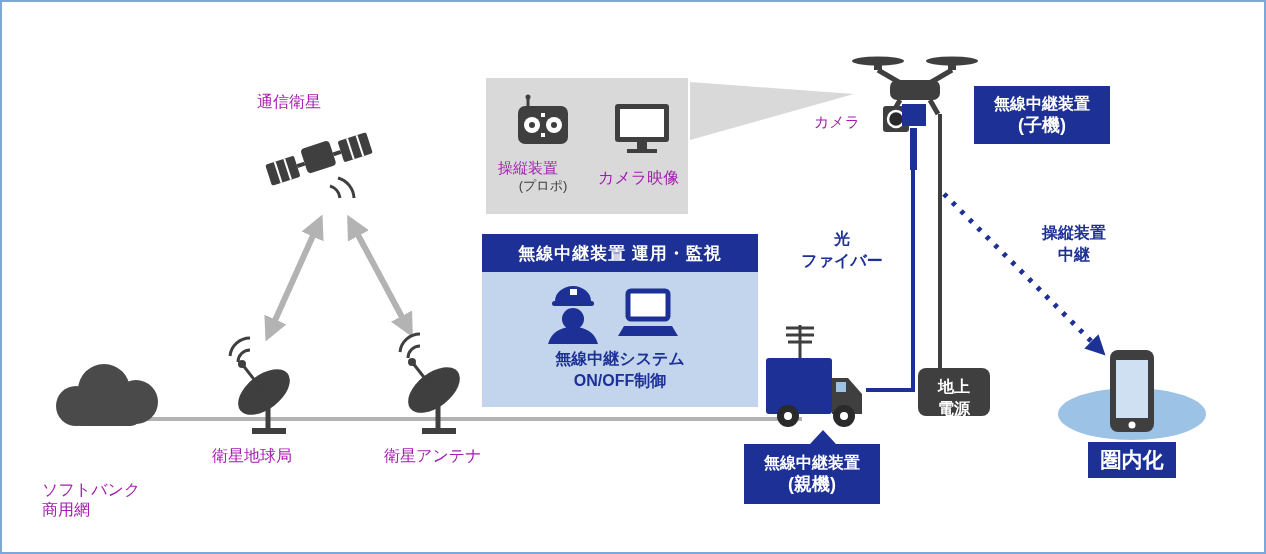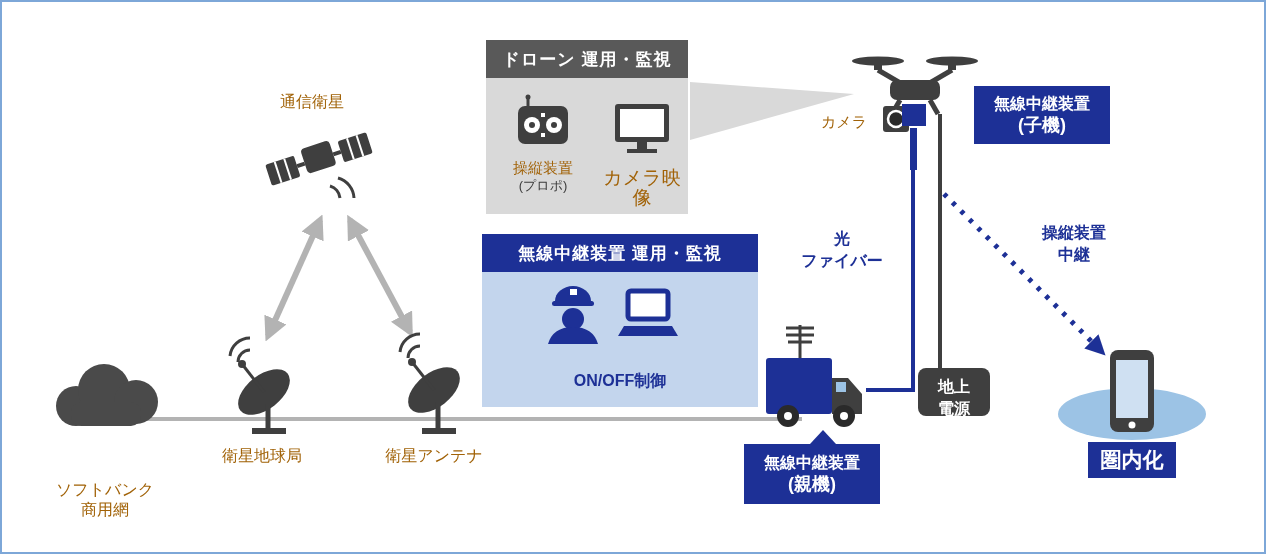--- a/index.html
+++ b/index.html
@@ -2,21 +2,21 @@
 <html><head>
 <meta charset="utf-8">
 <style>
   html,body{margin:0;padding:0;background:#fff;}
   .canvas{
     position:relative;width:1266px;height:554px;background:#ffffff;
     border:2px solid #7da7d8;box-sizing:border-box;overflow:hidden;
     font-family:"Liberation Sans","DejaVu Sans",sans-serif;
   }
   .abs{position:absolute;}
-  .lbl{color:#a16207;font-size:16px;text-align:center;line-height:20px;}
+  .lbl{color:#a21caf;font-size:16px;text-align:left;line-height:20px;}
   .lbl-sm{color:#3a3a3a;font-size:13px;text-align:center;line-height:16px;}
   .blue-txt{color:#1d3096;font-weight:bold;font-size:16px;text-align:center;line-height:22px;}
   .blue-badge{background:#1d3096;color:#ffffff;font-weight:bold;text-align:center;}
   .badge-l1{font-size:16px;line-height:22px;}
   .badge-l2{font-size:18px;line-height:21px;}
   .panel-header{color:#ffffff;font-weight:bold;font-size:17px;display:flex;align-items:center;justify-content:center;letter-spacing:1px;}
   .gray-header{background:#595959;}
   .gray-body{background:#d9d9d9;}
   .blue-header{background:#1d3096;}
   .blue-body{background:#c3d5ed;}
@@ -109,21 +109,20 @@
       <path d="M14,32 A 12,12 0 0 1 26,20" fill="none" stroke="#3f3f3f" stroke-width="3"></path>
       <ellipse cx="40" cy="64" rx="30" ry="17" transform="rotate(-38 40 64)" fill="#3f3f3f"></ellipse>
       <line x1="40" y1="64" x2="18" y2="36" stroke="#3f3f3f" stroke-width="3"></line>
       <circle cx="18" cy="36" r="4" fill="#3f3f3f"></circle>
       <line x1="44" y1="76" x2="44" y2="102" stroke="#3f3f3f" stroke-width="5"></line>
       <rect x="28" y="102" width="34" height="6" fill="#3f3f3f"></rect>
     </svg>
   </div>
   <div class="abs lbl" style="left:382px;top:444px;width:100px;">衛星アンテナ</div>
 
-  <div class="abs panel-header gray-header" style="left:484px;top:38px;width:202px;height:38px;">ドローン 運用・監視</div>
   <div class="abs gray-body" style="left:484px;top:76px;width:202px;height:136px;"></div>
   <div class="abs" style="left:512px;top:92px;">
     <svg width="58" height="60" viewBox="0 0 58 60">
       <line x1="14" y1="12" x2="14" y2="3" stroke="#3f3f3f" stroke-width="3"></line>
       <circle cx="14" cy="3" r="2.5" fill="#3f3f3f"></circle>
       <rect x="4" y="12" width="50" height="38" rx="7" fill="#3f3f3f"></rect>
       <circle cx="18" cy="31" r="8" fill="#fff"></circle>
       <circle cx="18" cy="31" r="3" fill="#3f3f3f"></circle>
       <circle cx="40" cy="31" r="8" fill="#fff"></circle>
       <circle cx="40" cy="31" r="3" fill="#3f3f3f"></circle>
@@ -134,39 +133,40 @@
   <div class="abs lbl" style="left:496px;top:156px;width:90px;font-size:15px;">操縦装置</div>
   <div class="abs lbl-sm" style="left:496px;top:176px;width:90px;">(プロポ)</div>
   <div class="abs" style="left:610px;top:100px;">
     <svg width="60" height="54" viewBox="0 0 60 54">
       <rect x="3" y="2" width="54" height="38" rx="3" fill="#3f3f3f"></rect>
       <rect x="8" y="7" width="44" height="28" fill="#fff"></rect>
       <rect x="25" y="40" width="10" height="7" fill="#3f3f3f"></rect>
       <rect x="15" y="47" width="30" height="4" fill="#3f3f3f"></rect>
     </svg>
   </div>
-  <div class="abs lbl" style="left:596px;top:166px;width:88px;font-size:19px;">カメラ映像</div>
+  <div class="abs lbl" style="left:596px;top:166px;width:88px;font-size:16px;">カメラ映像</div>
 
   <div class="abs panel-header blue-header" style="left:480px;top:232px;width:276px;height:38px;">無線中継装置 運用・監視</div>
   <div class="abs blue-body" style="left:480px;top:270px;width:276px;height:135px;"></div>
   <div class="abs" style="left:543px;top:280px;">
     <svg width="56" height="62" viewBox="0 0 56 62">
       <path d="M10 19 a18 15 0 0 1 36 0 z" fill="#1d3096"></path>
       <rect x="25" y="7" width="7" height="6" fill="#fff"></rect>
       <rect x="7" y="19" width="42" height="5" rx="2.5" fill="#1d3096"></rect>
       <circle cx="28" cy="37" r="11" fill="#1d3096"></circle>
       <path d="M3 62 q5 -17 25 -17 q20 0 25 17 z" fill="#1d3096"></path>
     </svg>
   </div>
   <div class="abs" style="left:616px;top:286px;">
     <svg width="60" height="54" viewBox="0 0 60 54">
       <rect x="10" y="3" width="40" height="28" rx="3" fill="#fff" stroke="#1d3096" stroke-width="5"></rect>
       <path d="M6 38 h48 l6 10 h-60 z" fill="#1d3096"></path>
     </svg>
   </div>
+  <div class="abs blue-txt" style="left:480px;top:346px;width:276px;">無線中継システム</div>
   <div class="abs blue-txt" style="left:480px;top:368px;width:276px;">ON/OFF制御</div>
 
   <div class="abs" style="left:848px;top:46px;">
     <svg width="130" height="130" viewBox="0 0 130 130">
       <ellipse cx="28" cy="13" rx="26" ry="4.5" fill="#3f3f3f"></ellipse>
       <ellipse cx="102" cy="13" rx="26" ry="4.5" fill="#3f3f3f"></ellipse>
       <rect x="24" y="15" width="8" height="7" fill="#3f3f3f"></rect>
       <rect x="98" y="15" width="8" height="7" fill="#3f3f3f"></rect>
       <line x1="28" y1="22" x2="52" y2="36" stroke="#3f3f3f" stroke-width="5"></line>
       <line x1="102" y1="22" x2="78" y2="36" stroke="#3f3f3f" stroke-width="5"></line>

